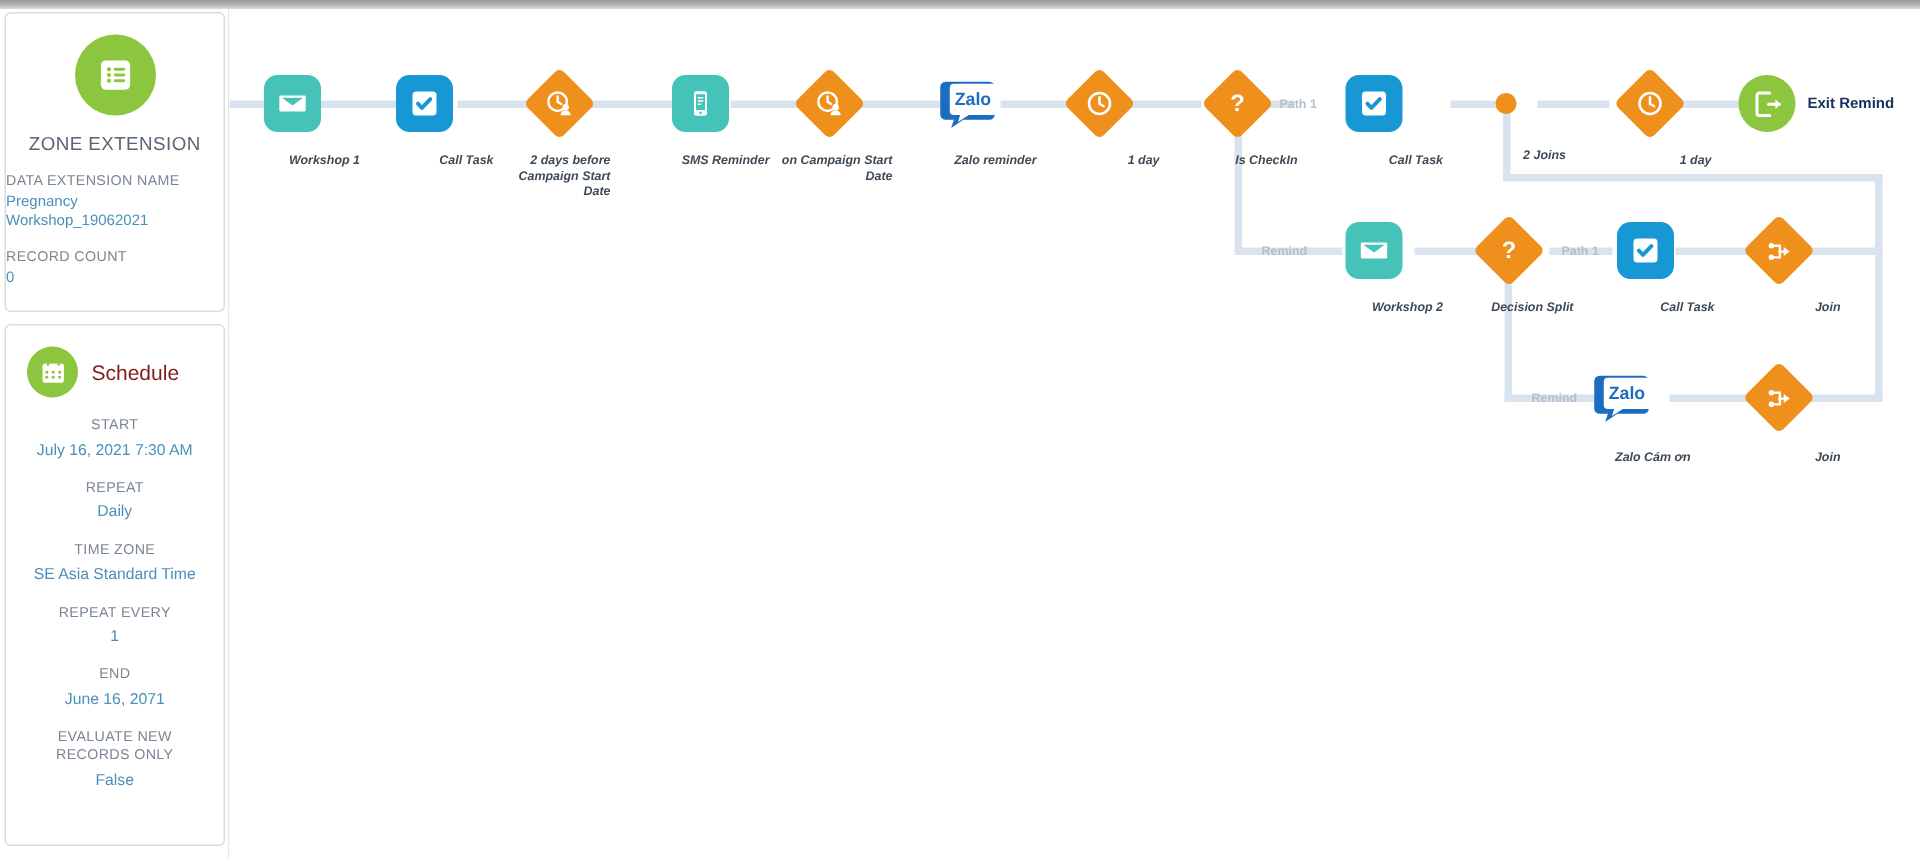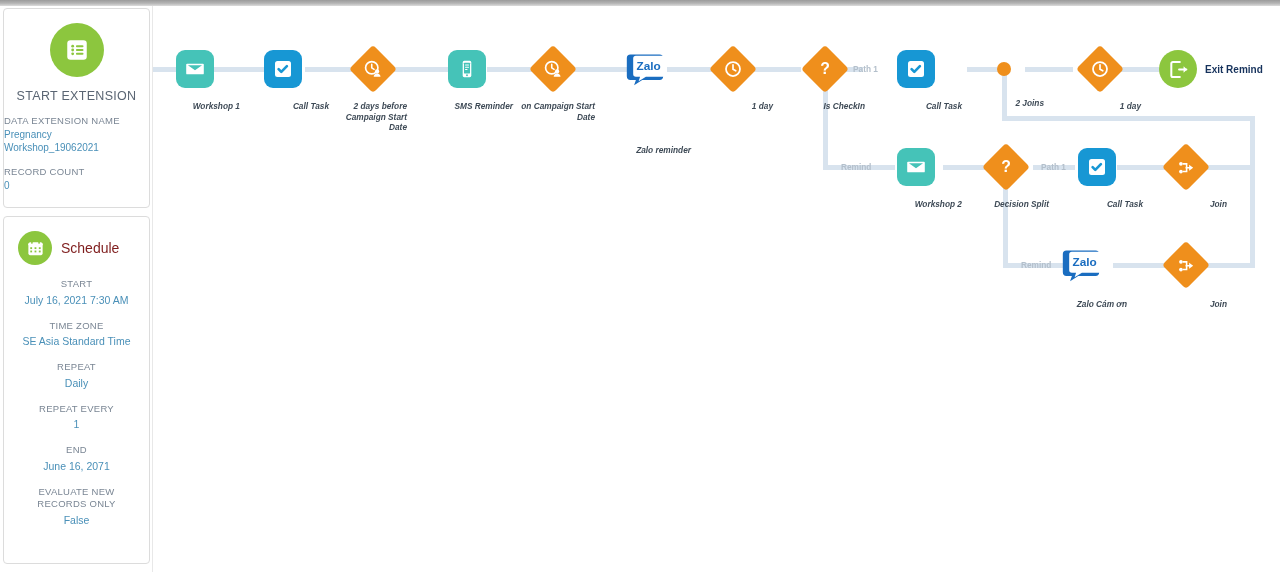--- a/index.html
+++ b/index.html
@@ -69,21 +69,21 @@
     <svg width="26" height="26" viewBox="0 0 24 24">
       <rect x="3" y="3" width="18" height="18" rx="3" fill="#fff"></rect>
       <circle cx="8" cy="8.5" r="1.3" fill="#8cc63e"></circle>
       <circle cx="8" cy="12" r="1.3" fill="#8cc63e"></circle>
       <circle cx="8" cy="15.5" r="1.3" fill="#8cc63e"></circle>
       <rect x="11" y="7.6" width="7" height="1.8" rx=".9" fill="#8cc63e"></rect>
       <rect x="11" y="11.1" width="7" height="1.8" rx=".9" fill="#8cc63e"></rect>
       <rect x="11" y="14.6" width="7" height="1.8" rx=".9" fill="#8cc63e"></rect>
     </svg>
   </div>
-  <div class="de-title">START EXTENSION</div>
+  <div class="de-title">ZONE EXTENSION</div>
   <div class="kv">
     <div class="k">DATA EXTENSION NAME</div>
     <div class="v">Pregnancy Workshop_19062021</div>
   </div>
   <div class="kv">
     <div class="k">RECORD COUNT</div>
     <div class="v">0</div>
   </div>
 </div>
 
@@ -104,26 +104,26 @@
       </svg>
     </div>
     <div class="sched-title">Schedule</div>
   </div>
 
   <div class="sfield">
     <div class="k">START</div>
     <div class="v">July 16, 2021 7:30 AM</div>
   </div>
   <div class="sfield">
+    <div class="k">REPEAT</div>
+    <div class="v">Daily</div>
+  </div>
+  <div class="sfield">
     <div class="k">TIME ZONE</div>
     <div class="v">SE Asia Standard Time</div>
-  </div>
-  <div class="sfield">
-    <div class="k">REPEAT</div>
-    <div class="v">Daily</div>
   </div>
   <div class="sfield">
     <div class="k">REPEAT EVERY</div>
     <div class="v">1</div>
   </div>
   <div class="sfield">
     <div class="k">END</div>
     <div class="v">June 16, 2071</div>
   </div>
   <div class="sfield">
@@ -224,21 +224,21 @@
 
   <div class="node" style="left:472px;top:44px;">
     <div class="zalo">
       <svg width="40" height="38" viewBox="0 0 44 40">
         <path d="M6 4h32a4 4 0 0 1 4 4v20a4 4 0 0 1-4 4H19l-9 6 2-6H6a4 4 0 0 1-4-4V8a4 4 0 0 1 4-4z" fill="#1a6dc0"></path>
         <path d="M12 5.5h30a3 3 0 0 1 3 3v17a3 3 0 0 1-3 3H23l-8 5 1.6-5H12a3 3 0 0 1-3-3v-17a3 3 0 0 1 3-3z" fill="#fff"></path>
         <text x="26" y="21" font-family="Liberation Sans, sans-serif" font-size="13" font-weight="bold" fill="#1a6dc0" text-anchor="middle">Zalo</text>
       </svg>
     </div>
   </div>
-  <div class="nlabel" style="left:446px;top:95px;width:92px;margin-top:44px;">Zalo reminder</div>
+  <div class="nlabel" style="left:446px;top:95px;width:92px;">Zalo reminder</div>
 
   <div class="node" style="left:563px;top:46px;">
     <div class="dia">
       <svg width="20" height="20" viewBox="0 0 24 24">
           <circle cx="12" cy="12" r="8.4" fill="none" stroke="#fff" stroke-width="2.1"></circle>
           <path d="M12 6.9v5.3l3.3 2" stroke="#fff" stroke-width="2" fill="none" stroke-linecap="round"></path>
         </svg>
     </div>
   </div>
   <div class="nlabel" style="left:540px;top:95px;width:80px;">1 day</div>

